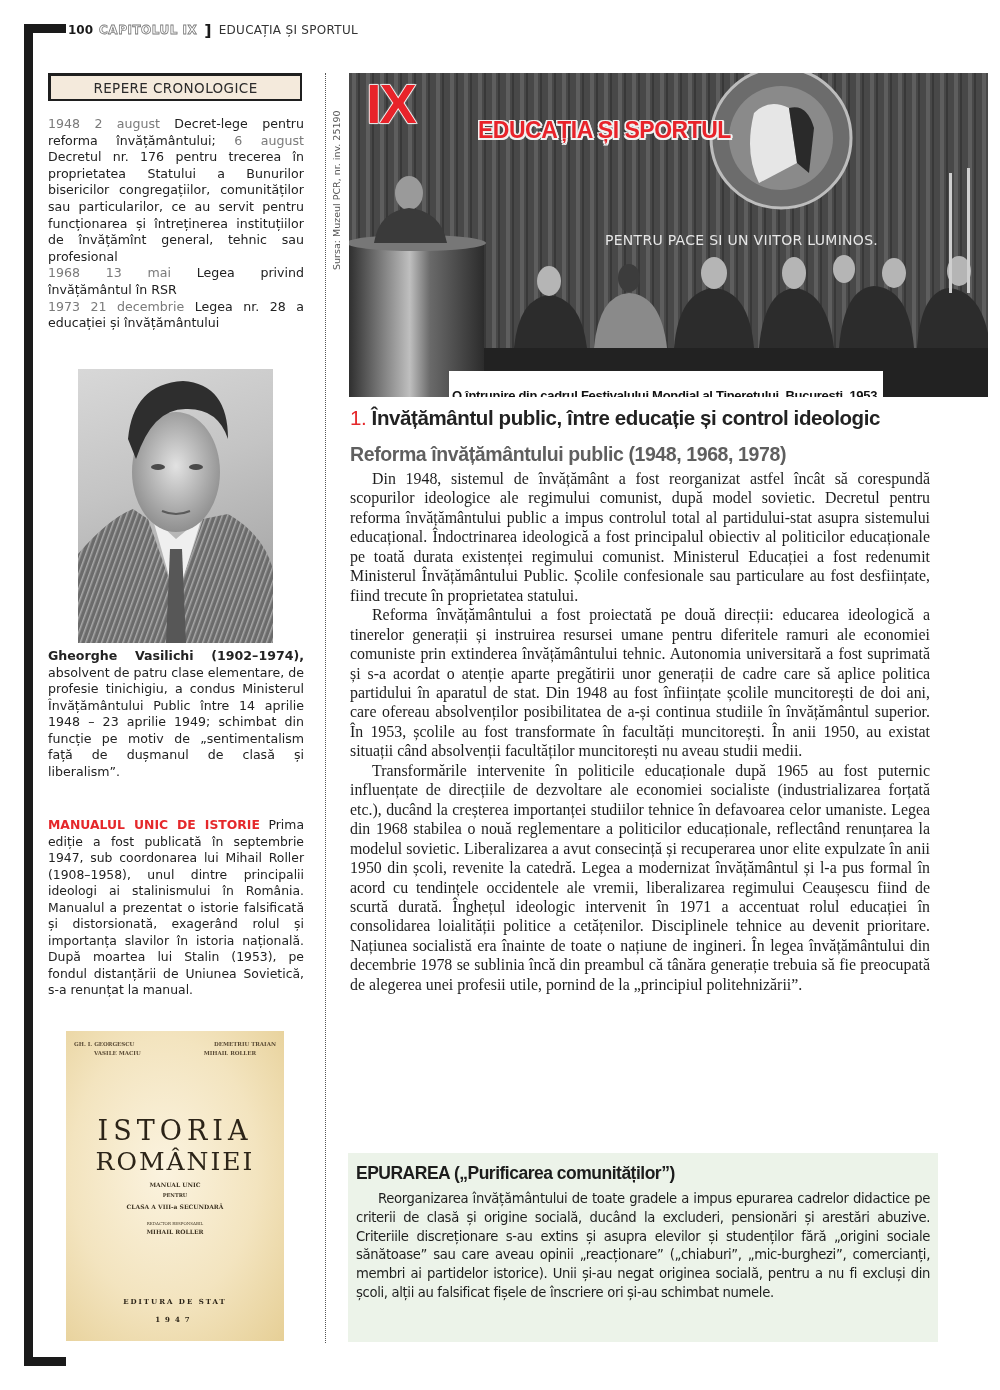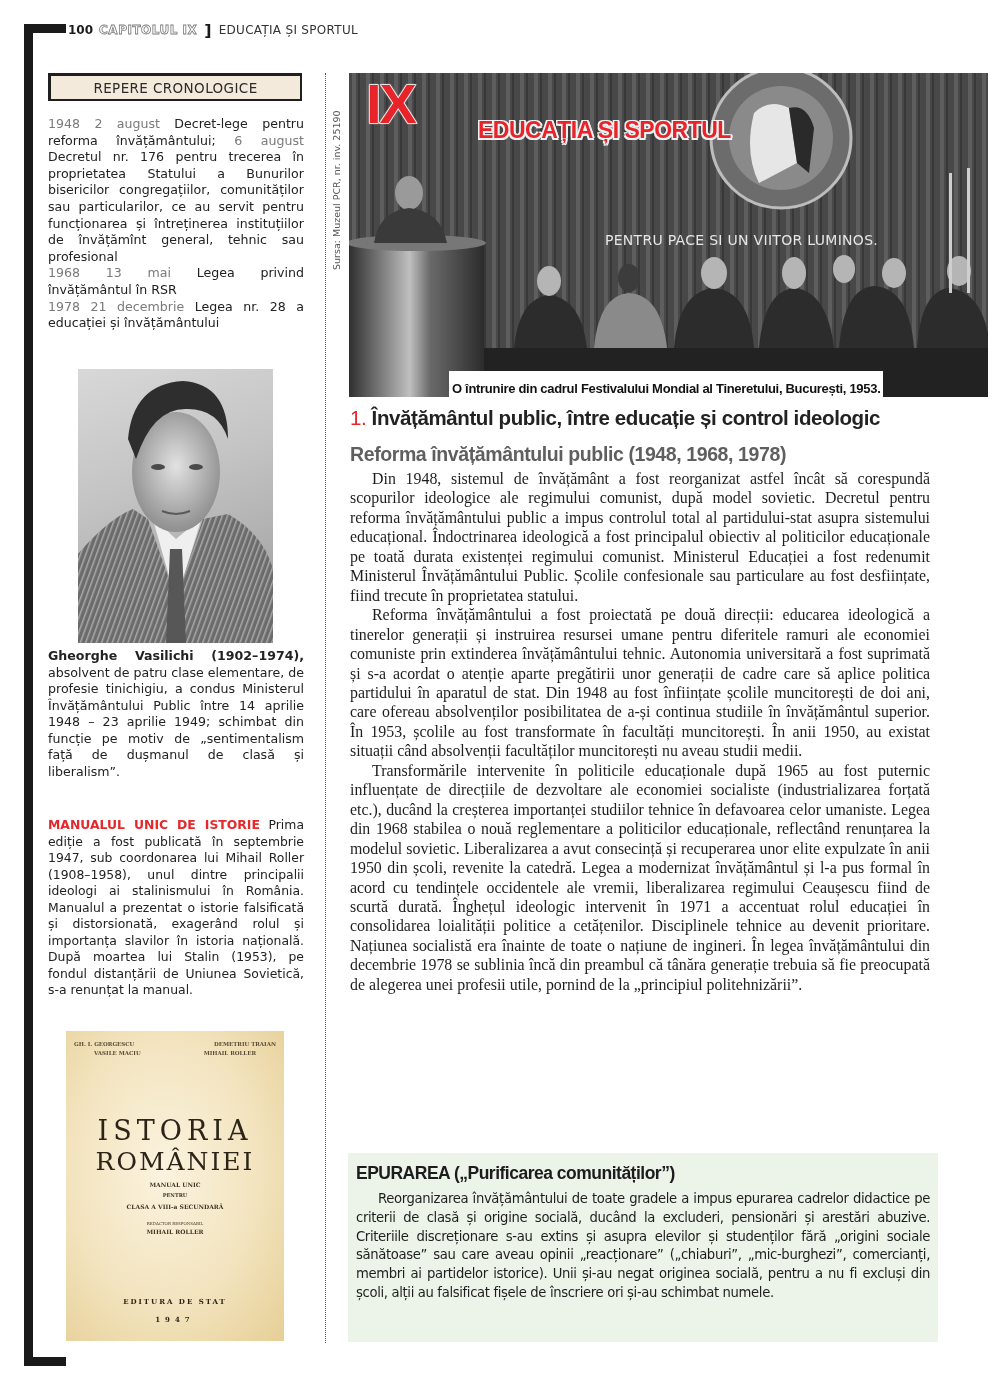--- a/index.html
+++ b/index.html
@@ -49,21 +49,21 @@
 
     
     .source-credit { position: absolute; left: 331px; top: 270px; transform-origin: left top; transform: rotate(-90deg); font-family: "DejaVu Sans", sans-serif; font-size: 9.5px; color: #555555; white-space: nowrap; }
 
     
     .banner { position: absolute; left: 349px; top: 73px; width: 639px; height: 324px; overflow: hidden; background: #4a4a4a; }
     .banner svg { position: absolute; left: 0; top: 0; width: 100%; height: 100%; }
     .chapter-num { position: absolute; left: 17px; top: 3px; font-family: "Liberation Sans", sans-serif; font-weight: bold; font-size: 56px; color: #e8232a; letter-spacing: -2px; -webkit-text-stroke: 1.5px #f1f1f1; paint-order: stroke fill; text-shadow: 0 0 2px #ffffff, 0 0 2px #ffffff; line-height: 1; }
     .chapter-title { position: absolute; left: 129px; top: 46px; font-family: "Liberation Sans", sans-serif; font-weight: bold; font-size: 23px; color: #e8232a; letter-spacing: -0.5px; text-shadow: -1.5px -1.5px 0 #f1f1f1, 1.5px -1.5px 0 #f1f1f1, -1.5px 1.5px 0 #f1f1f1, 1.5px 1.5px 0 #f1f1f1, 0 2px 0 #f1f1f1, 2px 0 0 #f1f1f1; line-height: 1; }
     .banner-slogan { position: absolute; left: 160px; top: 158px; width: 465px; text-align: center; font-family: "DejaVu Sans", sans-serif; font-size: 14px; color: #e6e6e6; letter-spacing: 0.3px; line-height: 19px; transform: scaleY(1.05); }
-    .photo-caption { position: absolute; left: 100px; top: 298px; background: #ffffff; padding: 9px 3px; font-family: "Liberation Sans", sans-serif; font-weight: bold; font-size: 13px; color: #111111; line-height: 18px; white-space: nowrap; letter-spacing: -0.3px; }
+    .photo-caption { position: absolute; left: 100px; top: 298px; background: #ffffff; padding: 16px 3px; font-family: "Liberation Sans", sans-serif; font-weight: bold; font-size: 13px; color: #111111; line-height: 18px; white-space: nowrap; letter-spacing: -0.3px; }
 
     
     .section-title { position: absolute; left: 350px; top: 406px; font-family: "Liberation Sans", sans-serif; font-weight: bold; font-size: 20.5px; color: #222222; letter-spacing: -0.4px; white-space: nowrap; }
     .section-title .num { color: #e5282b; font-weight: normal; }
     .subsection-title { position: absolute; left: 350px; top: 443px; font-family: "Liberation Sans", sans-serif; font-weight: bold; font-size: 19.5px; color: #5f5f5f; letter-spacing: -0.4px; white-space: nowrap; }
 
     .body-text { position: absolute; left: 350px; top: 469px; width: 580px; font-family: "Liberation Serif", serif; font-size: 15.9px; line-height: 19.45px; color: #1e1e1e; text-align: justify; }
     .body-text p { text-indent: 22px; }
 
     
@@ -90,21 +90,21 @@
 </div>
 
 <div class="chrono">
   <span>
     <span class="date">1948 2 august</span><span> Decret-lege pentru reforma învățământului; </span><span class="date">6 august</span><span> Decretul nr. 176 pentru trecerea în proprietatea Statului a Bunurilor bisericilor congregațiilor, comunităților sau particularilor, ce au servit pentru funcționarea și întreținerea instituțiilor de învățămînt general, tehnic sau profesional</span>
   </span>
   <span class="entry">
     <span class="date">1968 13 mai</span><span> Legea privind învățământul în RSR</span>
   </span>
   <span class="entry">
-    <span class="date">1978 21 decembrie</span><span> Legea nr. 28 a educației și învățământului</span>
+    <span class="date">1973 21 decembrie</span><span> Legea nr. 28 a educației și învățământului</span>
   </span>
 </div>
 
 <div class="portrait" aria-label="Portret Gheorghe Vasilichi">
   <svg viewBox="0 0 195 274" preserveAspectRatio="none">
     <defs>
       <pattern id="stripes" width="5" height="5" patternUnits="userSpaceOnUse" patternTransform="rotate(20)">
         <rect width="5" height="5" fill="#6b6b6b"></rect>
         <rect width="1.5" height="5" fill="#a9a9a9"></rect>
       </pattern>

